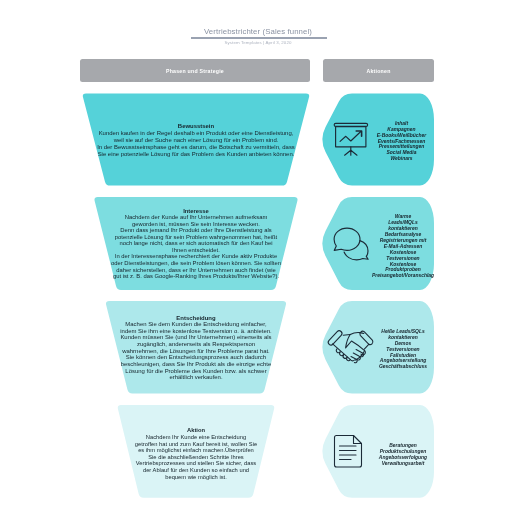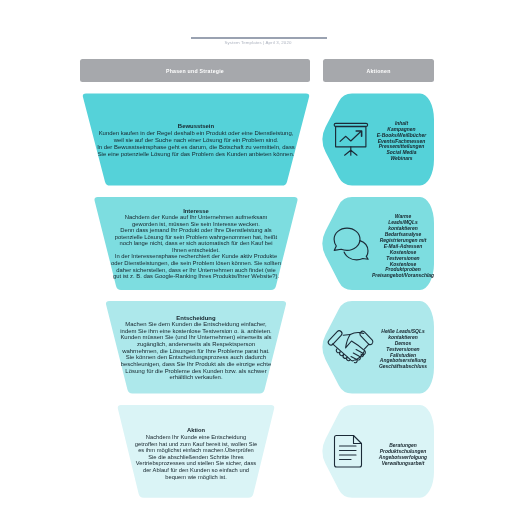--- a/index.html
+++ b/index.html
@@ -73,20 +73,21 @@
   <g fill="none" stroke="#1c2b38" stroke-width="1.1" stroke-linecap="round" stroke-linejoin="round">
     <path d="M334.5 437.5 C334.5 436.4 335.4 435.5 336.5 435.5 L353.5 435.5 L361.5 443.5 L361.5 465 C361.5 466.1 360.6 467 359.5 467 L336.5 467 C335.4 467 334.5 466.1 334.5 465 Z"></path>
     <path d="M353.5 435.5 L353.5 443.5 L361.5 443.5"></path>
     <path d="M339.5 446 L356 446"></path>
     <path d="M339.5 450.5 L356 450.5"></path>
     <path d="M339.5 455 L356 455"></path>
     <path d="M339.5 459.5 L351 459.5"></path>
   </g>
 </svg>
 <div class="titleline"></div>
+<div class="title">Vertriebstrichter (Sales funnel)</div>
 <div class="subtitle">System Templates  |  April 3, 2020</div>
 <div class="hbar hbar1">Phasen und Strategie</div>
 <div class="hbar hbar2">Aktionen</div>
 <div class="ftext ftext1" style="top:123px;width:230px;left:81px;font-size:5.95px;line-height:6.9px">
   <span class="ft">Bewusstsein</span>
   <span class="fl">Kunden kaufen in der Regel deshalb ein Produkt oder eine Dienstleistung,</span>
   <span class="fl">weil sie auf der Suche nach einer Lösung für ein Problem sind.</span>
   <span class="fl">In der Bewusstseinsphase geht es darum, die Botschaft zu vermitteln, dass</span>
   <span class="fl">Sie eine potenzielle Lösung für das Problem des Kunden anbieten können.</span>
 </div>

